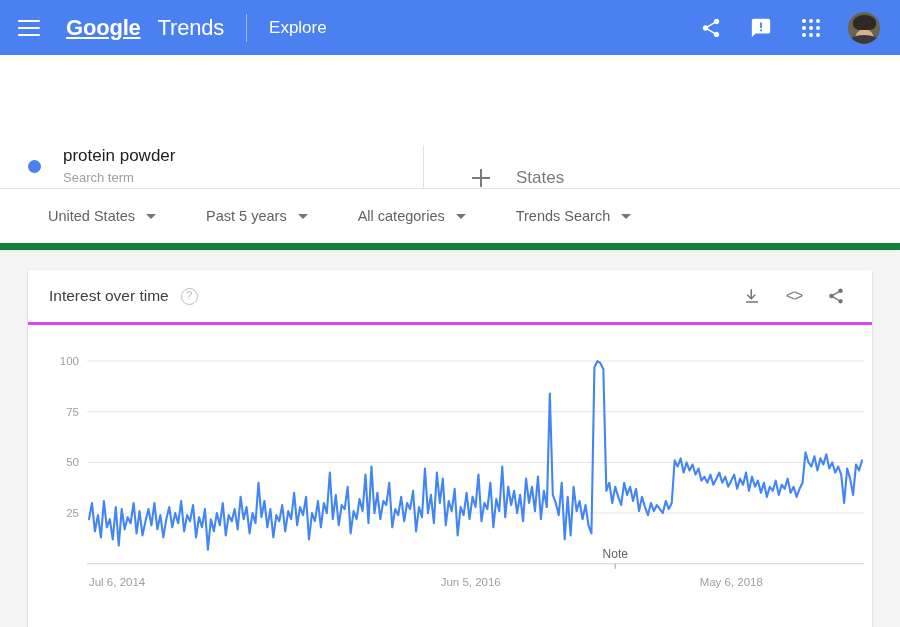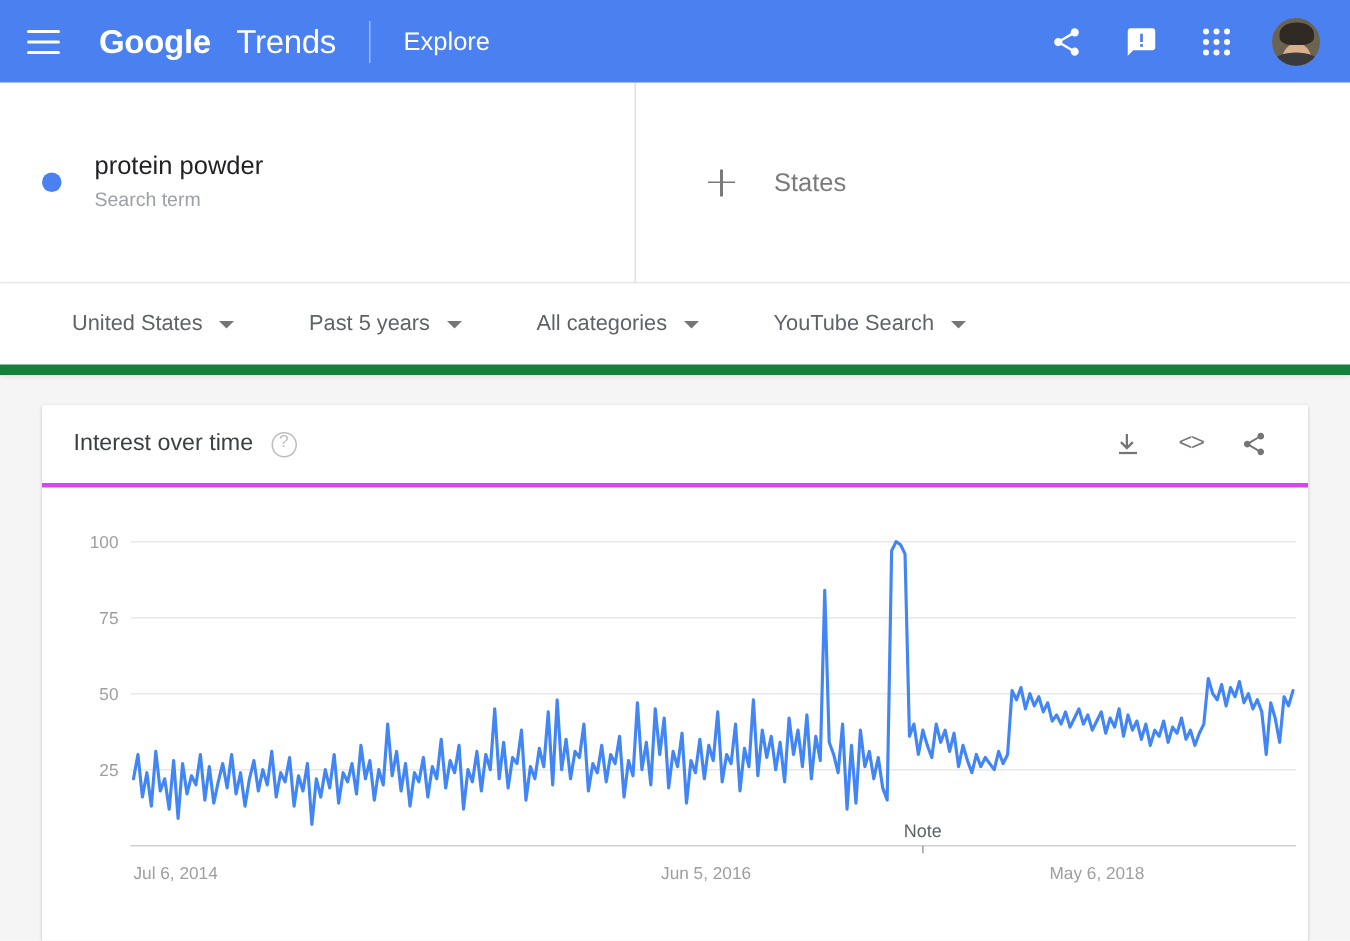--- a/index.html
+++ b/index.html
@@ -30,21 +30,21 @@
   .hamburger span {
     display: block; height: 2px; width: 22px;
     background: #ffffff; border-radius: 1px;
   }
   .brand {
     color: #ffffff;
     font-size: 22px;
     letter-spacing: -0.2px;
     white-space: nowrap;
   }
-  .brand .g-bold { font-weight: 700; }
+  .brand .g-bold { font-weight: 700; text-decoration: underline; }
   .brand .g-light { font-weight: 400; margin-left: 17px; }
   .hdr-divider {
     width: 1px; height: 28px;
     background: rgba(255,255,255,0.45);
     margin: 0 22px;
   }
   .explore {
     color: #ffffff; font-size: 17px; font-weight: 400;
     cursor: pointer; white-space: nowrap;
   }
@@ -91,20 +91,21 @@
     border-radius: 50% 50% 0 0;
     background: #3a3a3c;
   }
 
   
   .term-bar {
     background: #ffffff;
     height: 134px;
     display: flex;
     border-bottom: 1px solid #e6e6e6;
+    align-items: flex-end;
   }
   .term-cell {
     flex: 0 0 424px;
     border-right: 1px solid #e0e0e0;
     display: flex;
     align-items: center;
     padding-left: 28px;
   }
   .term-dot {
     width: 13px; height: 13px; border-radius: 50%;
@@ -276,21 +277,21 @@
   </div>
   <div class="filter">
     <span class="filter-label">Past 5 years</span>
     <span class="caret"></span>
   </div>
   <div class="filter">
     <span class="filter-label">All categories</span>
     <span class="caret"></span>
   </div>
   <div class="filter">
-    <span class="filter-label">YouTube Search</span>
+    <span class="filter-label">Trends Search</span>
     <span class="caret"></span>
   </div>
 </div>
 
 <div class="main">
   <div class="card">
 
     <div class="card-head">
       <div class="card-title">Interest over time</div>
       <div class="help-icon">?</div>

